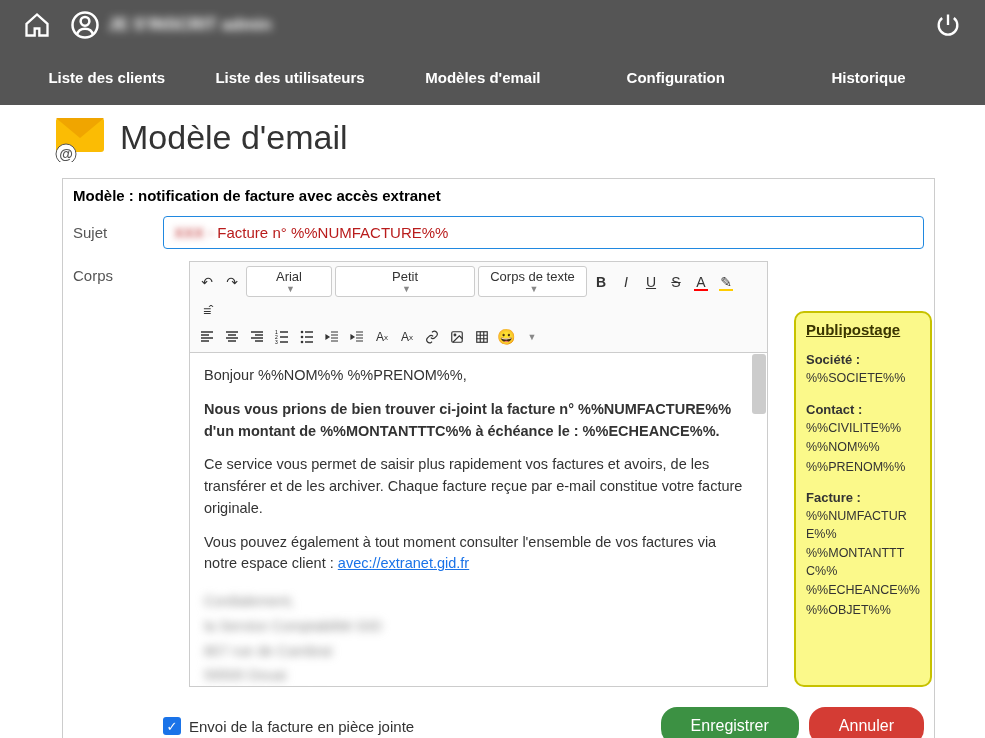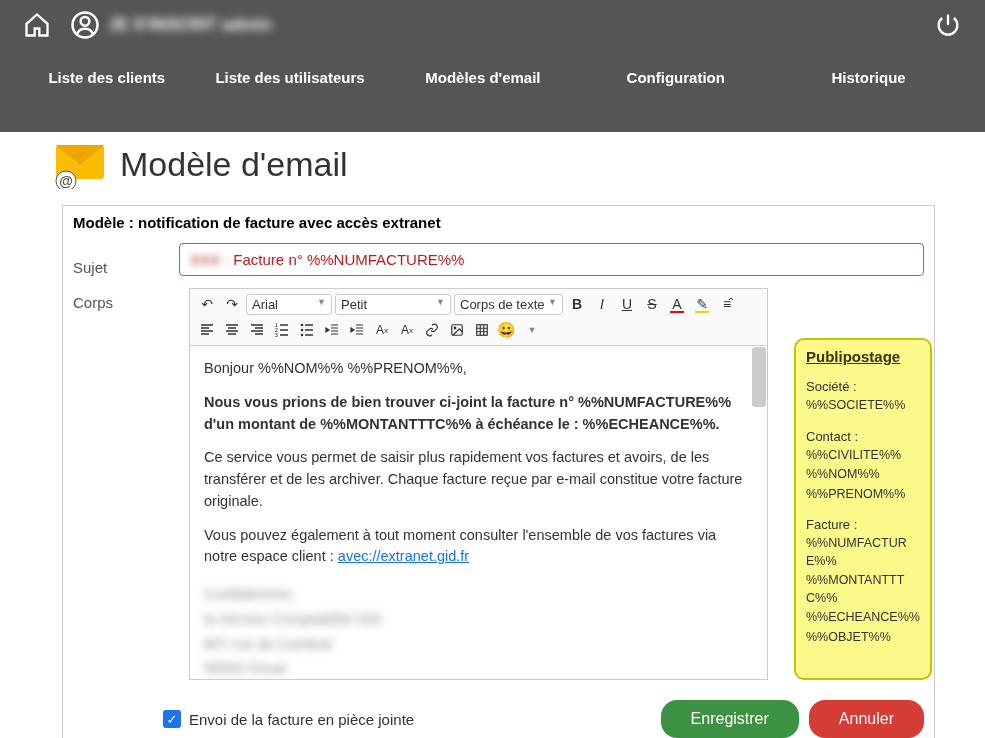--- a/index.html
+++ b/index.html
@@ -1,68 +1,68 @@
 <!DOCTYPE html>
 <html><head>
 <meta charset="utf-8">
 <style>
 * { box-sizing: border-box; margin: 0; padding: 0; }
 body { font-family: Arial, sans-serif; background: #fff; width: 985px; height: 738px; overflow: hidden; }
 
 
-.topbar { background: #555; height: 132px; color: #fff; }
+.topbar { background: #555; height: 105px; color: #fff; }
 .topbar-row1 { display: flex; align-items: center; padding: 10px 20px; height: 50px; }
 .topbar-row1 .icon-btn { width: 34px; height: 34px; display: flex; align-items: center; justify-content: center; cursor: pointer; }
 .topbar-row1 .user-name { margin-left: 6px; filter: blur(4px); font-size: 17px; font-weight: bold; }
 .topbar-row1 .spacer { flex: 1; }
 .topbar-row2 { display: flex; align-items: center; padding: 0 20px; height: 55px; }
 .nav-item { flex: 1; text-align: center; font-size: 15px; font-weight: bold; cursor: pointer; padding: 14px 0; }
 .nav-item:first-child { flex: 0.9; }
 
 
 .page-header { display: flex; align-items: center; padding: 7px 50px 2px; }
 .mail-icon-wrap { position: relative; width: 60px; height: 50px; }
 .page-title { font-size: 34px; margin-left: 10px; color: #333; }
 
 
 .card { border: 1px solid #ccc; margin: 14px 50px 10px 62px; background: #fff; }
 .card-title { font-weight: bold; padding: 8px 10px 6px; color: #000; font-size: 15px; }
-.form-row { display: flex; padding: 6px 10px; align-items: flex-end; gap: 16px; }
+.form-row { display: flex; padding: 6px 10px; align-items: center; }
 .form-label { width: 90px; font-size: 15px; color: #555; }
 .text-input { flex: 1; border: 1px solid #2088e0; border-radius: 4px; padding: 7px 10px; font-size: 15px; color: #b91c1c; }
 .text-input .blurred { filter: blur(3px); }
 
 
 .editor-area { display: flex; padding: 6px 10px 10px; gap: 26px; align-items: flex-start; }
 .editor-col { flex: 1; }
 .editor-label { width: 90px; font-size: 15px; color: #555; padding-top: 6px; }
 
 
 .toolbar { border: 1px solid #ccc; border-bottom: none; background: #fafafa; padding: 4px 6px; }
 .tb-row { display: flex; align-items: center; gap: 3px; flex-wrap: wrap; }
 .tb-btn { width: 22px; height: 22px; display: flex; align-items: center; justify-content: center; cursor: pointer; font-size: 14px; color: #333; border-radius: 2px; }
-.tb-select { border: 1px solid #ccc; border-radius: 3px; padding: 2px 5px; font-size: 13px; color: #333; background: #fff; display: flex; align-items: flex-start; justify-content: space-between; cursor: pointer; }
+.tb-select { border: 1px solid #ccc; border-radius: 3px; padding: 2px 5px; font-size: 13px; color: #333; background: #fff; display: flex; align-items: center; justify-content: space-between; cursor: pointer; flex-direction: column; }
 .tb-dd { font-size: 9px; margin-left: 3px; color: #888; }
 .color-bar { position: relative; }
 .color-bar::after { content: ''; position: absolute; bottom: 2px; left: 4px; right: 4px; height: 2px; background: red; }
 .color-bar2::after { background: #ffcc00; }
 
 
 .editor-body { border: 1px solid #ccc; padding: 12px 14px; font-size: 14.5px; line-height: 1.5; color: #333; height: 335px; overflow-y: auto; position: relative; }
 .editor-body p { margin-bottom: 12px; }
 .editor-body .bold { font-weight: bold; }
 .editor-body a { color: #1a73e8; text-decoration: underline; }
 .editor-body .blur-block { filter: blur(4px); color: #888; margin-top: 16px; }
 .editor-body .blur-block div { margin-bottom: 3px; }
 .scroll-handle { position: absolute; right: 1px; top: 1px; width: 14px; height: 60px; background: #ccc; border-radius: 3px; }
 
 
 .publi { width: 138px; background: #fbf98a; border: 2px solid #c7c200; border-radius: 10px; padding: 8px 10px; font-size: 13px; color: #333; align-self: stretch; margin-top: 50px; margin-right: -8px; }
 .publi-title { font-weight: bold; text-decoration: underline; color: #3a3500; font-size: 15px; margin-bottom: 14px; }
-.publi-section { font-weight: normal; margin-top: 14px; margin-bottom: 3px; }
+.publi-section { font-weight: bold; margin-top: 14px; margin-bottom: 3px; }
 .publi-item { margin-bottom: 2px; word-break: break-all; font-size: 12.5px; line-height: 1.4; }
 
 
 .footer-row { display: flex; align-items: center; padding: 10px 10px 12px 100px; gap: 10px; }
 .checkbox-wrap { display: flex; align-items: center; gap: 8px; flex: 1; }
 .checkbox { width: 18px; height: 18px; border-radius: 3px; background: #1a73e8; display: flex; align-items: center; justify-content: center; color: #fff; font-size: 13px; }
 .btn { padding: 10px 30px; border-radius: 16px; color: #fff; font-size: 16px; border: none; cursor: pointer; }
 .btn-save { background: #3c9143; }
 .btn-cancel { background: #d43c34; }
 
@@ -130,21 +130,21 @@
     <div class="editor-col">
 
       <div class="toolbar">
         <div class="tb-row" style="margin-bottom:4px;">
           <div class="tb-btn">↶</div>
           <div class="tb-btn">↷</div>
           <div class="tb-select" style="width:86px;">
               <span>Arial</span>
               <span class="tb-dd">▼</span>
             </div>
-          <div class="tb-select" style="width:116px;">
+          <div class="tb-select" style="width:140px;">
               <span>Petit</span>
               <span class="tb-dd">▼</span>
             </div>
           <div class="tb-select" style="width:109px;">
               <span>Corps de texte</span>
               <span class="tb-dd">▼</span>
             </div>
           <div class="tb-btn" style="font-weight:bold;">B</div>
           <div class="tb-btn" style="font-style:italic;">I</div>
           <div class="tb-btn" style="text-decoration:underline;">U</div>

